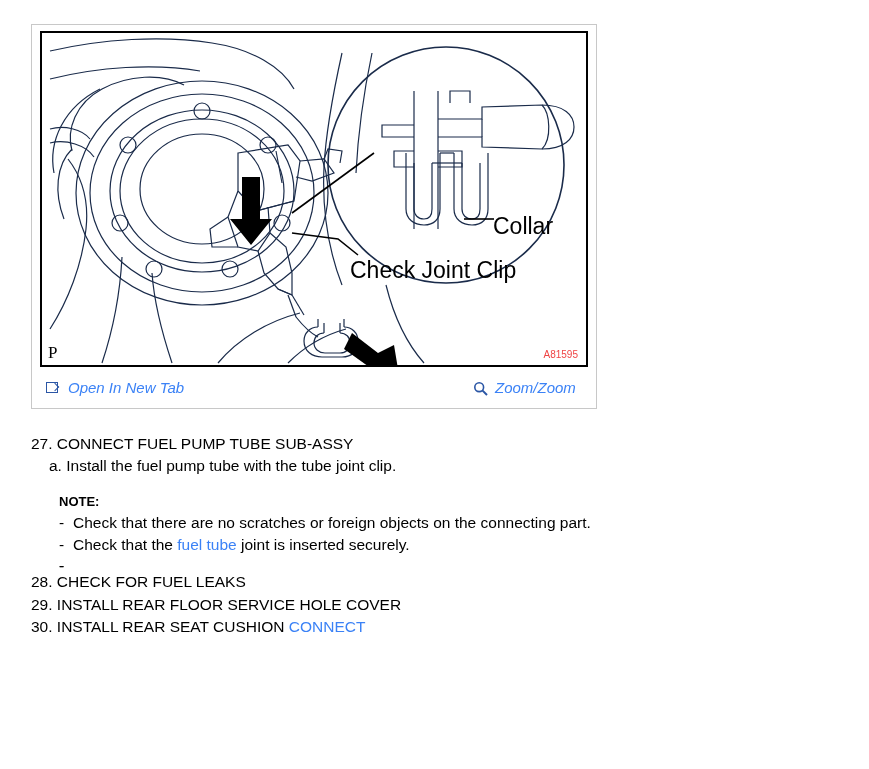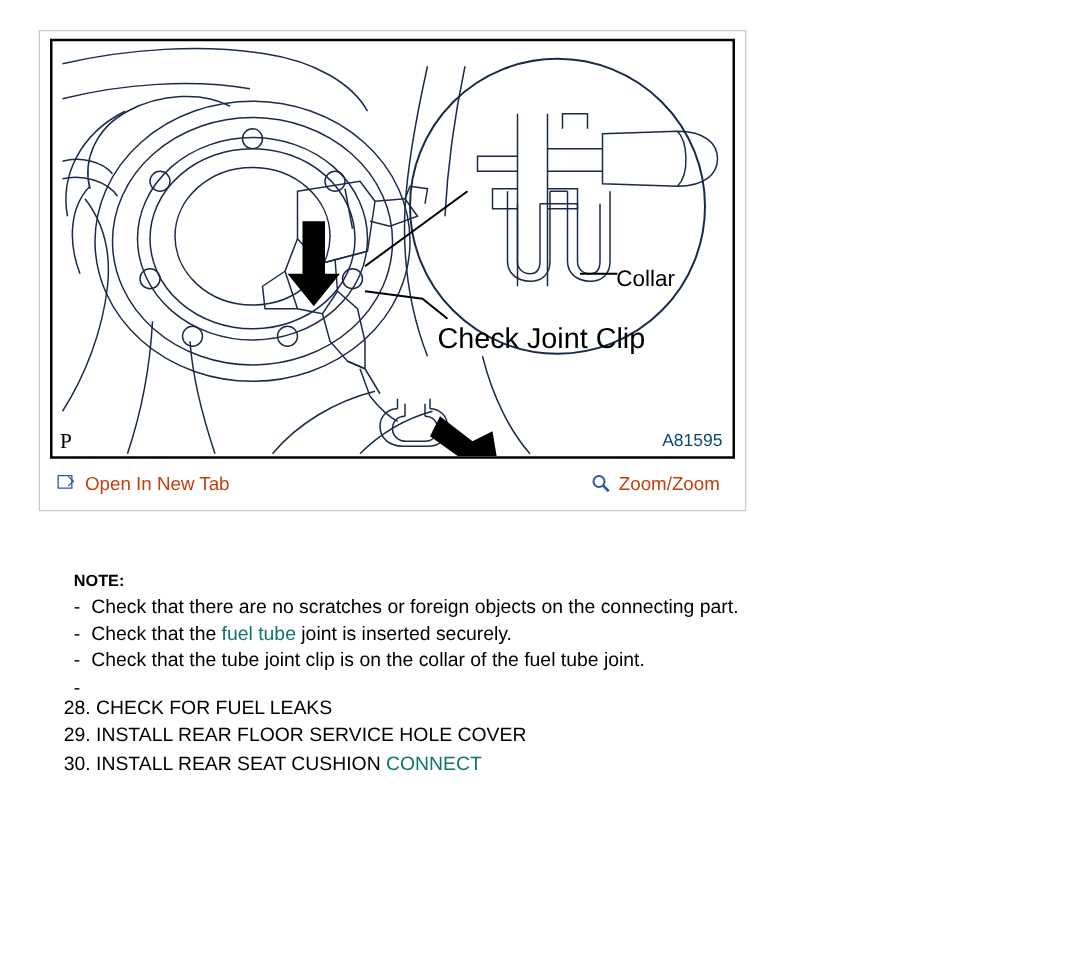--- a/index.html
+++ b/index.html
@@ -53,29 +53,29 @@
     left: 6px;
     bottom: 2px;
     font-size: 17px;
     font-family: "Liberation Serif", serif;
     color: #000;
   }
   .fig-code-label {
     position: absolute;
     right: 8px;
     bottom: 5px;
-    font-size: 14px;
+    font-size: 10px;
     font-family: "Liberation Sans", sans-serif;
-    color: #0c4a6e;
+    color: #ef4444;
   }
   .fig-caption-collar {
     position: absolute;
     left: 451px;
     top: 180px;
-    font-size: 18px;
+    font-size: 23px;
     font-family: "Liberation Sans", sans-serif;
     color: #000;
   }
   .fig-caption-clip {
     position: absolute;
     left: 308px;
     top: 224px;
     font-size: 23px;
     font-family: "Liberation Sans", sans-serif;
     color: #000;
@@ -85,27 +85,28 @@
   .figure-toolbar {
     position: absolute;
     left: 1px;
     top: 348px;
     width: 562px;
     height: 34px;
   }
   .tb-link {
     position: absolute;
     display: flex;
-    align-items: flex-start;
+    align-items: flex-end;
     gap: 7px;
     font-size: 15px;
-    color: #c2410c;
+    color: #3b82f6;
     text-decoration: none;
     cursor: pointer;
     white-space: nowrap;
+    font-style: italic;
   }
   .tb-link span.lbl {
     text-decoration: none;
   }
   .tb-open { left: 13px; top: 6px; }
   .tb-zoom { left: 440px; top: 6px; }
 
   .icon-newtab, .icon-zoom {
     display: inline-block;
     width: 15px;
@@ -171,24 +172,23 @@
   .note-item .dash {
     position: absolute;
     left: 0;
     top: 0;
   }
   .tail-steps {
     margin-top: 22px;
   }
   .tail-steps .step-line {
     margin-bottom: 7px;
-    margin-left: 20px;
   }
   a.inline-link {
-    color: #0f766e;
+    color: #3b82f6;
     text-decoration: none;
     cursor: pointer;
   }
 </style>
 </head>
 <body>
 
 <div id="page">
 
   <div class="figure-panel">
@@ -300,37 +300,38 @@
             <line x1="9.6" y1="9.6" x2="14" y2="14" stroke="#2b56a5" stroke-width="2"></line>
           </svg>
         </span>
         <span class="lbl">Zoom/Zoom</span>
       </a>
     </div>
   </div>
 
   <div class="body-text">
 
+    <div class="step-line">27. CONNECT FUEL PUMP TUBE SUB-ASSY</div>
+    <div class="substep-line">a. Install the fuel pump tube with the tube joint clip.</div>
 
     <div class="note-block">
       <div class="note-title">NOTE:</div>
 
       <div class="note-item">
         <span class="dash">-</span>
         <span>Check that there are no scratches or foreign objects on the connecting part.</span>
       </div>
 
       <div class="note-item">
         <span class="dash">-</span>
         <span>Check that the </span><a class="inline-link" href="#">fuel tube</a><span> joint is inserted securely.</span>
       </div>
 
       <div class="note-item">
         <span class="dash">-</span>
-        <span>Check that the tube joint clip is on the collar of the fuel tube joint.</span>
       </div>
 
       <div class="note-item">
         <span class="dash">-</span>
       </div>
     </div>
 
     <div class="tail-steps">
       <div class="step-line">28. CHECK FOR FUEL LEAKS</div>
       <div class="step-line">29. INSTALL REAR FLOOR SERVICE HOLE COVER</div>

